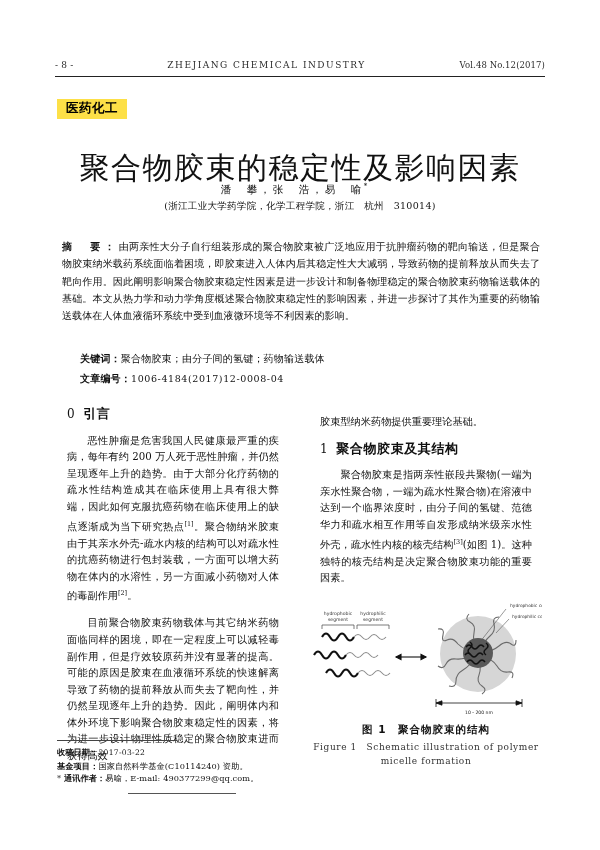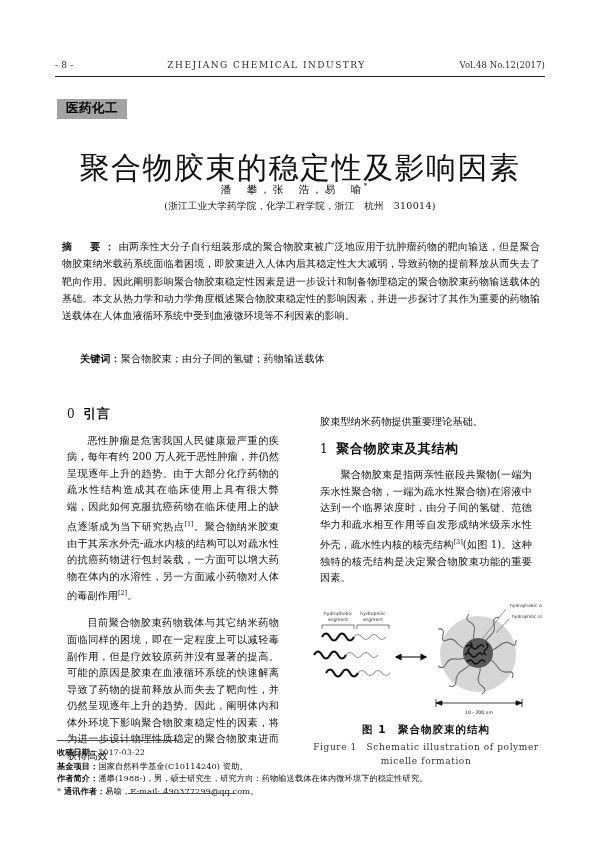--- a/index.html
+++ b/index.html
@@ -52,21 +52,21 @@
     width: 490px;
     height: 0;
     border-top: 1.6px solid #222;
   }
 
   
   .badge {
     position: absolute;
     left: 57px;
     top: 99px;
-    background: #a3a3a3;
+    background: #fde047;
     color: #000;
     font-family: "DejaVu Sans", "Liberation Sans", sans-serif;
     font-weight: bold;
     font-size: 12.5px;
     padding: 3px 9px 4px 9px;
     letter-spacing: .5px;
     line-height: 1;
   }
 
   
@@ -249,20 +249,23 @@
   <div class="affil">(浙江工业大学药学院，化学工程学院，浙江　杭州　310014)</div>
 
   <div class="abstract">
     <span class="lead">摘　要：</span><span>由两亲性大分子自行组装形成的聚合物胶束被广泛地应用于抗肿瘤药物的靶向输送，但是聚合物胶束纳米载药系统面临着困境，即胶束进入人体内后其稳定性大大减弱，导致药物的提前释放从而失去了靶向作用。因此阐明影响聚合物胶束稳定性因素是进一步设计和制备物理稳定的聚合物胶束药物输送载体的基础。本文从热力学和动力学角度概述聚合物胶束稳定性的影响因素，并进一步探讨了其作为重要的药物输送载体在人体血液循环系统中受到血液微环境等不利因素的影响。</span>
   </div>
 
   <div class="keywords">
     <span class="lead">关键词：</span><span>聚合物胶束；由分子间的氢键；药物输送载体</span>
   </div>
 
+  <div class="artno">
+    <span class="lead">文章编号：</span><span class="val">1006-4184(2017)12-0008-04</span>
+  </div>
 
   <div class="col col-left">
     <div class="sec-h">
       <span class="num">0</span><span>引言</span>
     </div>
     <p class="para"><span>恶性肿瘤是危害我国人民健康最严重的疾病，每年有约 200 万人死于恶性肿瘤，并仍然呈现逐年上升的趋势。由于大部分化疗药物的疏水性结构造成其在临床使用上具有很大弊端，因此如何克服抗癌药物在临床使用上的缺点逐渐成为当下研究热点</span><sup class="ref">[1]</sup><span>。聚合物纳米胶束由于其亲水外壳-疏水内核的结构可以对疏水性的抗癌药物进行包封装载，一方面可以增大药物在体内的水溶性，另一方面减小药物对人体的毒副作用</span><sup class="ref">[2]</sup><span>。</span></p>
     <p class="para"><span>目前聚合物胶束药物载体与其它纳米药物面临同样的困境，即在一定程度上可以减轻毒副作用，但是疗效较原药并没有显著的提高。可能的原因是胶束在血液循环系统的快速解离导致了药物的提前释放从而失去了靶向性，并仍然呈现逐年上升的趋势。因此，阐明体内和体外环境下影响聚合物胶束稳定性的因素，将为进一步设计物理性质稳定的聚合物胶束进而获得高效</span></p>
   </div>
 
   <div class="col col-right">
@@ -350,19 +353,18 @@
     <div class="fig-cap-en">
       <span>Figure 1　Schematic illustration of polymer</span><br>
       <span>micelle formation</span>
     </div>
   </div>
 
   <div class="foot-rule"></div>
   <div class="footnotes">
     <div><span class="k">收稿日期：</span><span class="mono">2017-03-22</span></div>
     <div><span class="k">基金项目：</span><span>国家自然科学基金(C10114240) 资助。</span></div>
-    <div><span class="k">作者简介：</span><span>潘攀(1988-)，男，硕士研究生，研究方向：药物输送载体在体内微环境下的稳定性研究。</span></div>
     <div><span>*</span> <span class="k">通讯作者：</span><span>易喻，E-mail: 490377299@qq.com。</span></div>
   </div>
 
   <div class="rule-bottom"></div>
 
 </div>
 
 </body></html>

